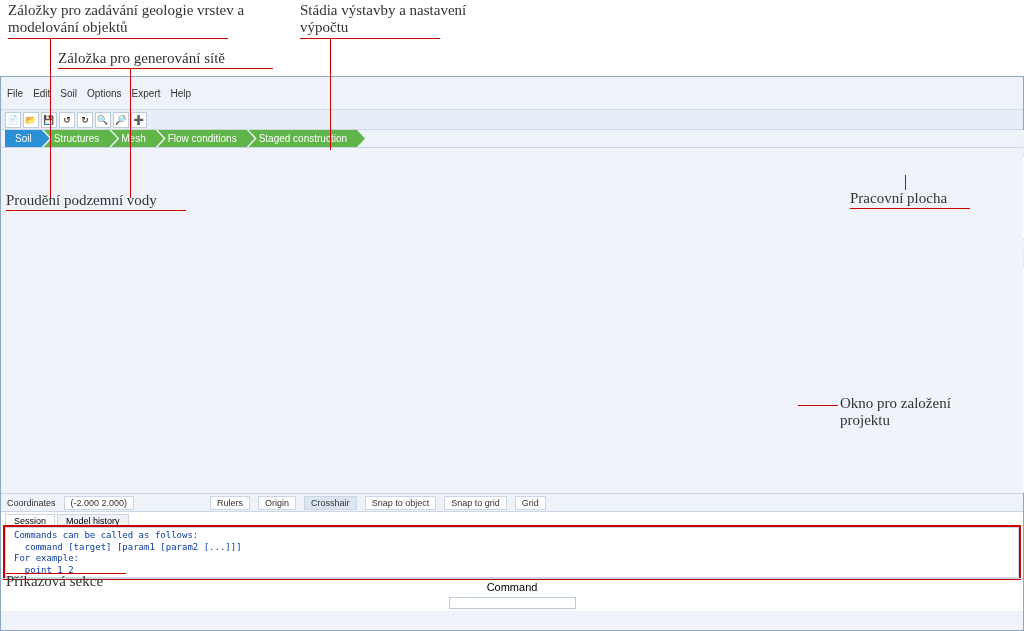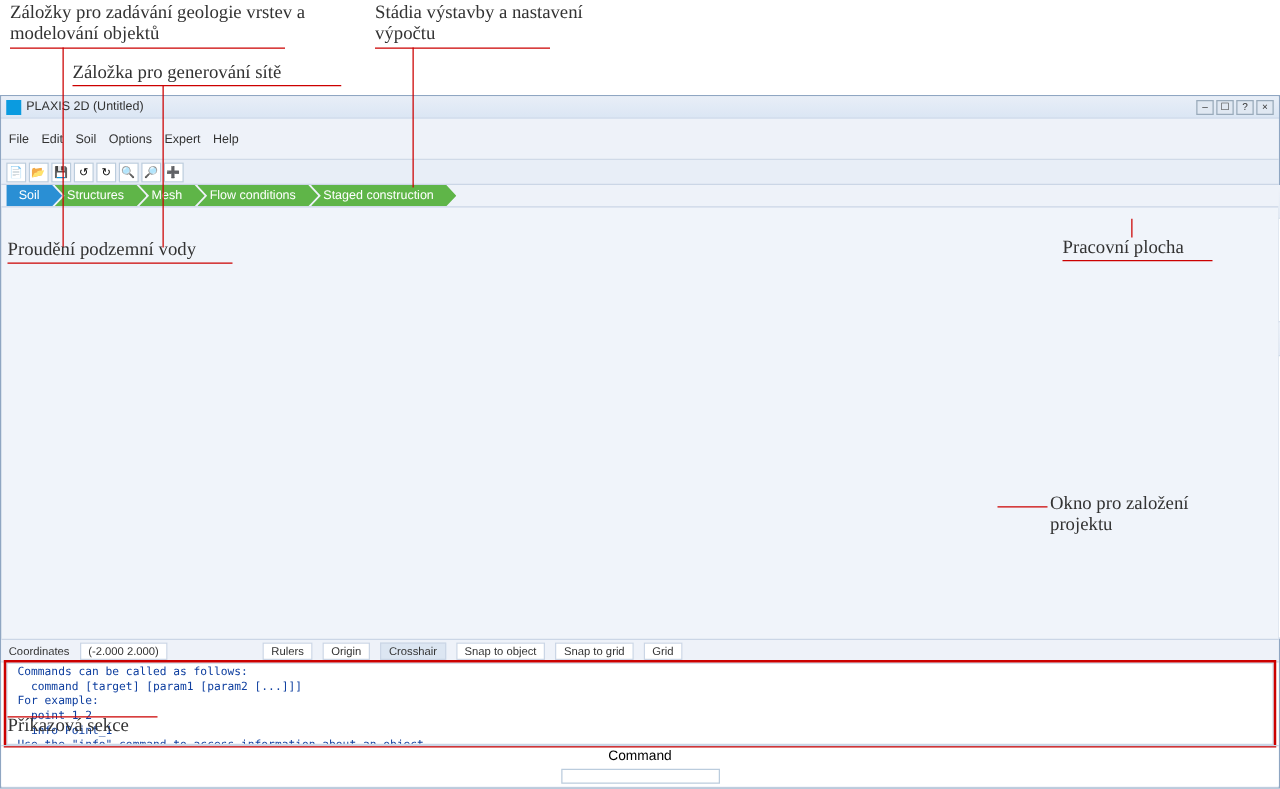--- a/index.html
+++ b/index.html
@@ -71,30 +71,20 @@
 <div class="anno-line-v" style="left:905px; top:175px; height:15px;"></div>
 
 <div class="anno" style="left:840px; top:395px; width:160px;">Okno pro založení projektu</div>
 <div class="anno-line-h" style="left:798px; top:405px; width:40px;"></div>
 
 <div class="anno" style="left:6px; top:555px;margin-top:18px;">Příkazová sekce</div>
 <div class="anno-line-h" style="left:6px; top:573px; width:120px;"></div>
 
 <div class="app">
 
-  <div class="titlebar">
-    <span class="logo"></span>
-    <span>PLAXIS 2D (Untitled)</span>
-    <div class="win-controls">
-      <span>–</span>
-      <span>☐</span>
-      <span>?</span>
-      <span>×</span>
-    </div>
-  </div>
 
   <div class="menubar">
     <span>File</span>
     <span>Edit</span>
     <span>Soil</span>
     <span>Options</span>
     <span>Expert</span>
     <span>Help</span>
   </div>
 
@@ -143,20 +133,24 @@
     <span style="flex:0 0 60px;"></span>
     <span class="sbtn">Rulers</span>
     <span class="sbtn">Origin</span>
     <span class="sbtn active-sbtn">Crosshair</span>
     <span class="sbtn">Snap to object</span>
     <span class="sbtn">Snap to grid</span>
     <span class="sbtn">Grid</span>
   </div>
 
   <div class="cmd-area">
+    <div class="cmd-tabs">
+      <span class="ctab">Session</span>
+      <span class="ctab inactive">Model history</span>
+    </div>
     <div class="cmd-body">Commands can be called as follows:
   command [target] [param1 [param2 [...]]]
 For example:
   point 1 2
   info Point_1
 Use the "info" command to access information about an object
 Use the "commands" command to view the command parameters expected by the commands of the target object</div>
     <div class="cmd-input-row">
       <span>Command</span>
       <input style="">

